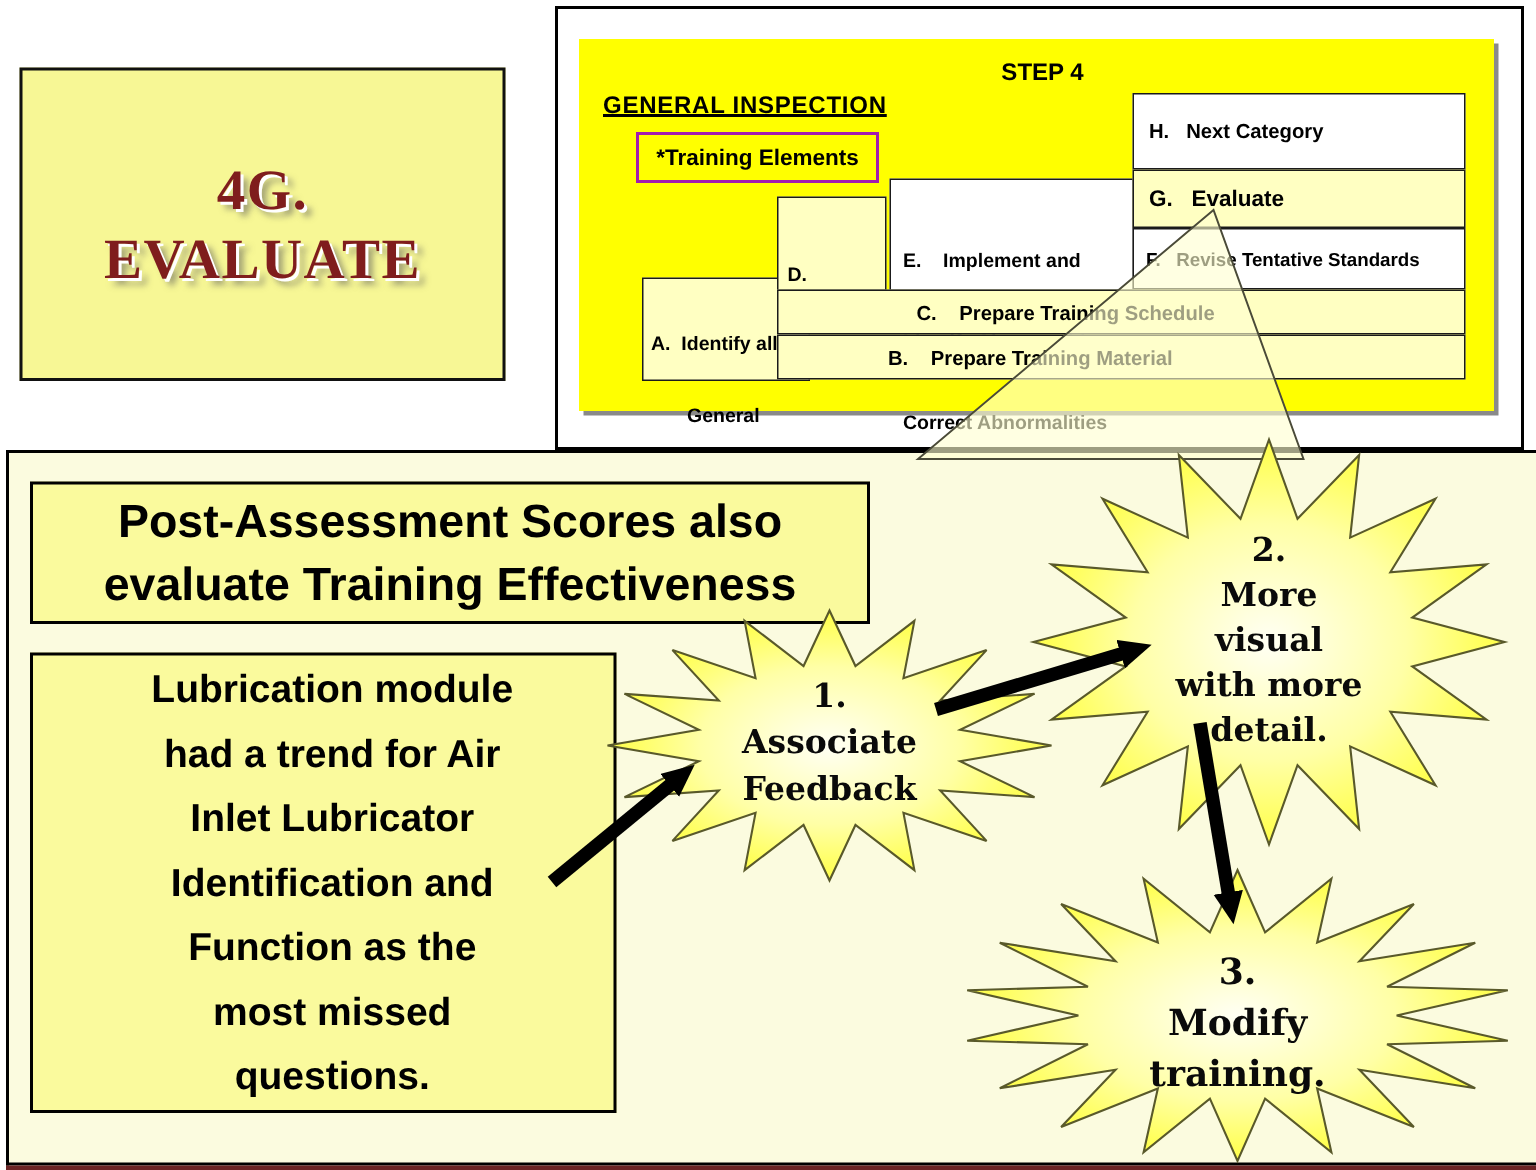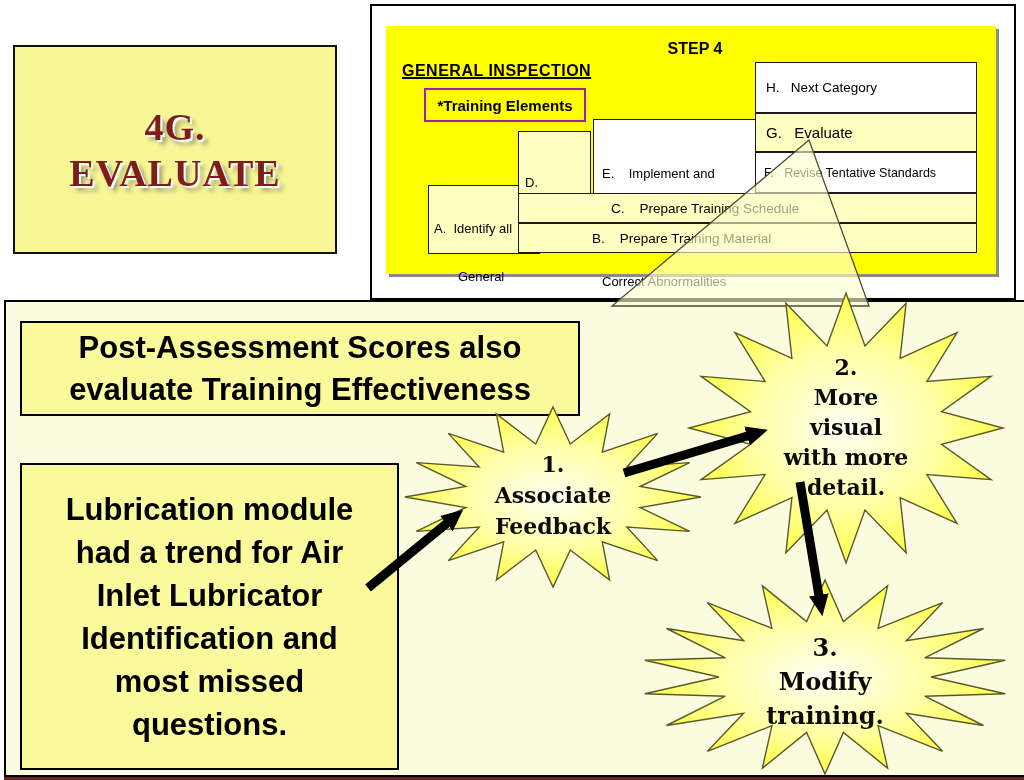--- a/index.html
+++ b/index.html
@@ -18,42 +18,42 @@
   
   .frame{left:370px;top:4px;width:642px;height:292px;background:#ffffff;border:2px solid #000;}
   .ybox{left:386px;top:26px;width:610px;height:248px;background:#FFFF00;
         box-shadow:3px 3px 0 #8a8a8a;}
   .step-label{left:593px;top:40px;width:204px;text-align:center;font-weight:bold;font-size:16px;
               text-decoration-thickness:2px;}
   .heading{left:402px;top:62px;font-weight:bold;font-size:16px;letter-spacing:.5px;
            text-decoration:underline;text-decoration-thickness:2px;}
   .te-box{left:424px;top:88px;width:158px;height:30px;background:#FFFF00;border:2px solid #a21caf;
           display:flex;align-items:center;justify-content:center;font-weight:bold;font-size:15px;}
-  .dbox{border:1.5px solid #1a1a1a;font-weight:normal;font-size:13px;box-sizing:border-box;}
+  .dbox{border:1.5px solid #1a1a1a;font-weight:bold;font-size:13px;box-sizing:border-box;}
   .pale{background:#FFFFC2;}
   .white{background:#ffffff;}
   .box-a{left:406px;top:185px;width:112px;height:69px;padding:3px 0 0 5px;line-height:16px;margin-left:22px;}
   .box-d{left:518px;top:131px;width:73px;height:63px;padding:8px 0 0 6px;line-height:17px;}
   .box-e{left:593px;top:119px;width:163px;height:75px;padding:9px 0 0 8px;line-height:18px;}
   .box-h{left:755px;top:62px;width:222px;height:51px;display:flex;align-items:center;padding-left:10px;font-size:13.5px;}
   .box-g{left:755px;top:113px;width:222px;height:39px;display:flex;align-items:center;padding-left:10px;font-size:15px;}
   .box-f{left:755px;top:152px;width:222px;height:41px;display:flex;align-items:center;padding-left:8px;font-size:12.5px;}
   .row-c{left:518px;top:193px;width:459px;height:30px;display:flex;align-items:center;padding-left:92px;font-size:13.5px;}
   .row-b{left:518px;top:223px;width:459px;height:30px;display:flex;align-items:center;padding-left:73px;font-size:13.5px;}
   .indent{padding-left:24px;}
   .indent-sm{padding-left:13px;}
 
   
   .panel{left:4px;top:300px;width:1020px;height:477px;background:#FBFBDF;border:2px solid #000;
          border-right:none;box-sizing:border-box;}
   .edge-artifact{left:4px;top:777px;width:1020px;height:3px;background:#6b2424;}
   .callout{background:#FAFA9D;border:2.5px solid #000;display:flex;flex-direction:column;
            justify-content:center;align-items:center;text-align:left;font-weight:bold;}
   .post-box{left:20px;top:321px;width:556px;height:91px;font-size:31px;line-height:42px;}
-  .lub-box{left:20px;top:463px;width:375px;height:303px;font-size:31px;line-height:43px;}
+  .lub-box{left:20px;top:435px;width:375px;height:303px;font-size:26px;line-height:43px;padding-left:12px;}
 
   
   .overlay{left:0;top:0;width:1024px;height:780px;pointer-events:none;}
   .star-label{text-align:center;font-family:"DejaVu Serif",serif;font-weight:bold;color:#0a0a0a;}
   .star1-label{left:453px;top:449px;width:200px;font-size:22px;line-height:31px;}
   .star2-label{left:746px;top:352px;width:200px;font-size:22px;line-height:30px;}
   .star3-label{left:725px;top:631px;width:200px;font-size:24px;line-height:34px;}
 </style>
 </head>
 <body>
@@ -103,20 +103,21 @@
   <div class="abs callout post-box">
     <div>Post-Assessment Scores also</div>
     <div>evaluate Training Effectiveness</div>
   </div>
 
   <div class="abs callout lub-box">
     <div>Lubrication module</div>
     <div>had a trend for Air</div>
     <div>Inlet Lubricator</div>
     <div>Identification and</div>
+    <div>Function as the</div>
     <div>most missed</div>
     <div>questions.</div>
   </div>
 
   <svg class="abs overlay" viewBox="0 0 1024 780">
     <defs>
       <radialGradient id="starGrad" cx="50%" cy="50%" r="65%">
         <stop offset="0%" stop-color="#FFFFF4"></stop>
         <stop offset="45%" stop-color="#FFFFA6"></stop>
         <stop offset="100%" stop-color="#FFFF00"></stop>

